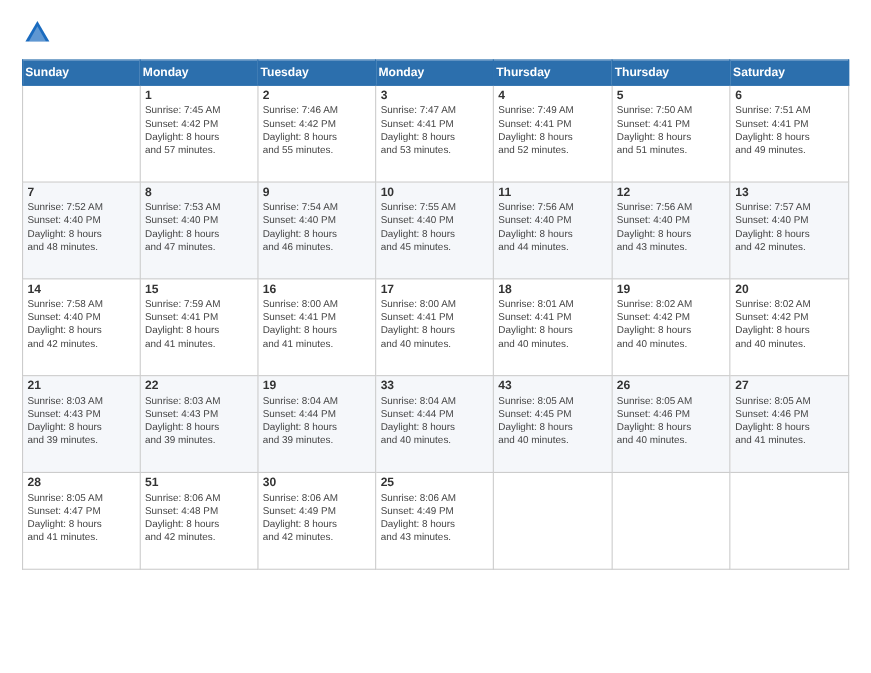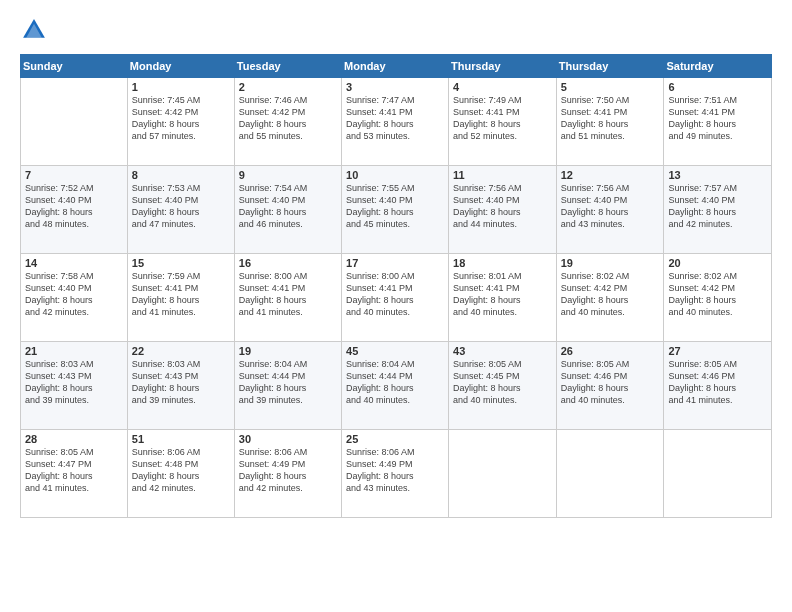--- a/index.html
+++ b/index.html
@@ -231,21 +231,21 @@
           </td>
           <td>
             <span class="day-num">22</span>
             <div class="day-info">Sunrise: 8:03 AM<br>Sunset: 4:43 PM<br>Daylight: 8 hours<br>and 39 minutes.</div>
           </td>
           <td>
             <span class="day-num">19</span>
             <div class="day-info">Sunrise: 8:04 AM<br>Sunset: 4:44 PM<br>Daylight: 8 hours<br>and 39 minutes.</div>
           </td>
           <td>
-            <span class="day-num">45</span>
+            <span class="day-num">33</span>
             <div class="day-info">Sunrise: 8:04 AM<br>Sunset: 4:44 PM<br>Daylight: 8 hours<br>and 40 minutes.</div>
           </td>
           <td>
             <span class="day-num">43</span>
             <div class="day-info">Sunrise: 8:05 AM<br>Sunset: 4:45 PM<br>Daylight: 8 hours<br>and 40 minutes.</div>
           </td>
           <td>
             <span class="day-num">26</span>
             <div class="day-info">Sunrise: 8:05 AM<br>Sunset: 4:46 PM<br>Daylight: 8 hours<br>and 40 minutes.</div>
           </td>

